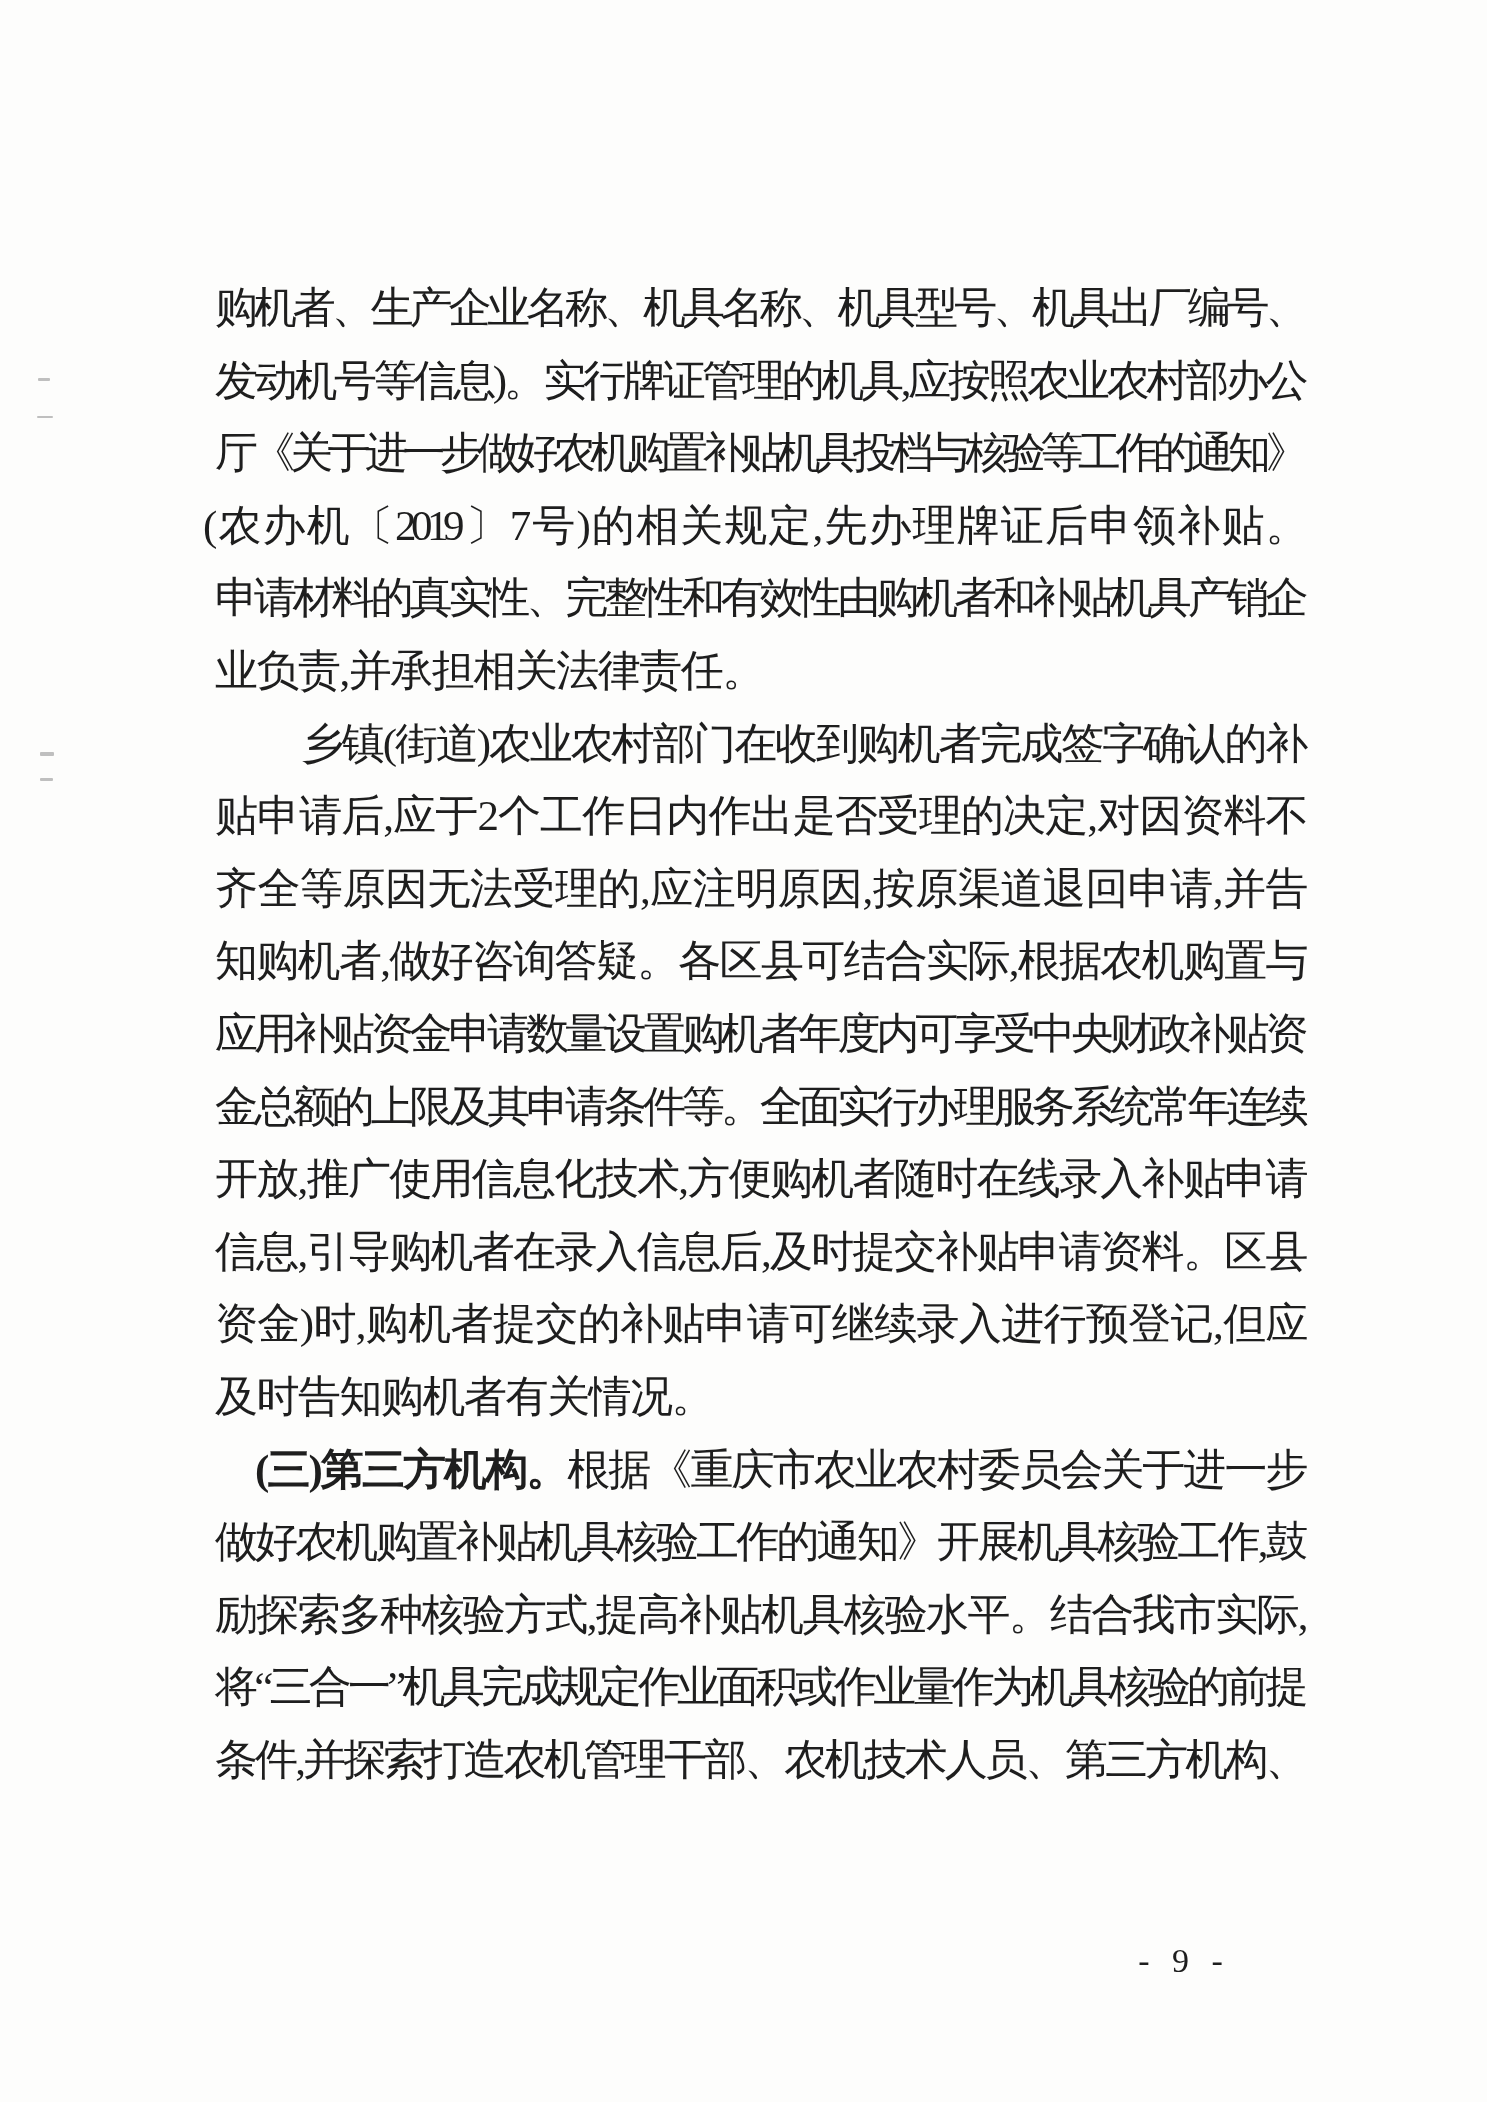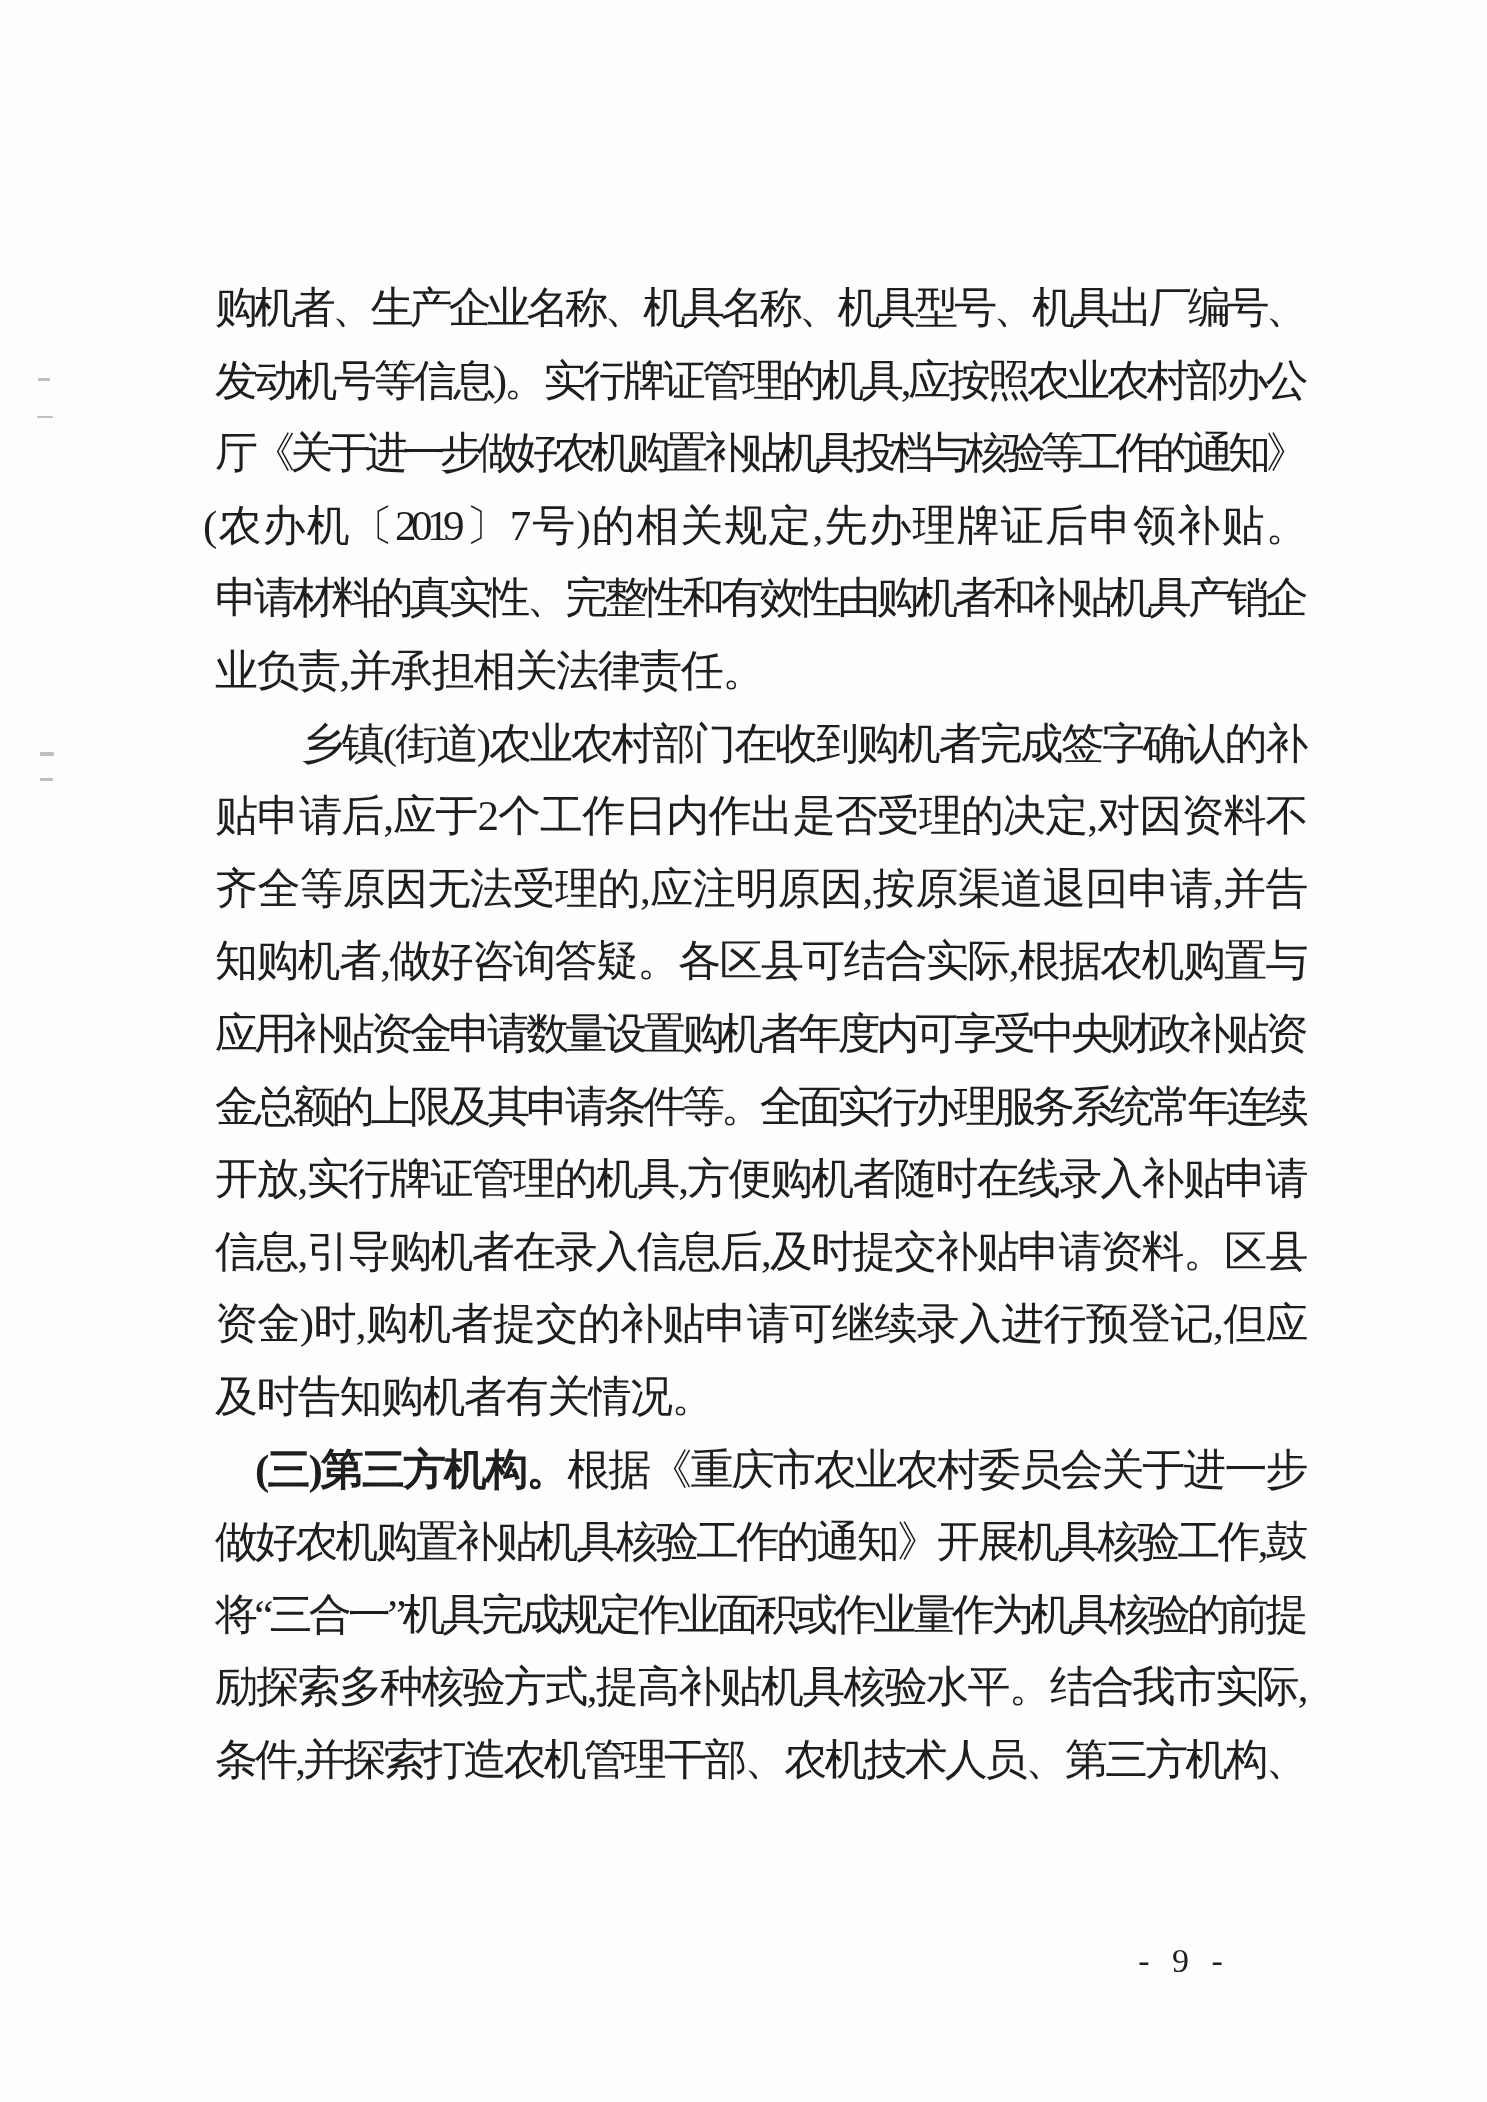--- a/index.html
+++ b/index.html
@@ -80,26 +80,26 @@
     <div class="line">厅《关于进一步做好农机购置补贴机具投档与核验等工作的通知》</div>
     <div class="line paren-start">(农办机〔2019〕7号)的相关规定,先办理牌证后申领补贴。</div>
     <div class="line">申请材料的真实性、完整性和有效性由购机者和补贴机具产销企</div>
     <div class="line short">业负责,并承担相关法律责任。</div>
     <div class="line p-indent">乡镇(街道)农业农村部门在收到购机者完成签字确认的补</div>
     <div class="line">贴申请后,应于2个工作日内作出是否受理的决定,对因资料不</div>
     <div class="line">齐全等原因无法受理的,应注明原因,按原渠道退回申请,并告</div>
     <div class="line">知购机者,做好咨询答疑。各区县可结合实际,根据农机购置与</div>
     <div class="line">应用补贴资金申请数量设置购机者年度内可享受中央财政补贴资</div>
     <div class="line">金总额的上限及其申请条件等。全面实行办理服务系统常年连续</div>
-    <div class="line">开放,实行牌证管理的机具,方便购机者随时在线录入补贴申请</div>
+    <div class="line">开放,推广使用信息化技术,方便购机者随时在线录入补贴申请</div>
     <div class="line">信息,引导购机者在录入信息后,及时提交补贴申请资料。区县</div>
     <div class="line">资金)时,购机者提交的补贴申请可继续录入进行预登记,但应</div>
     <div class="line short">及时告知购机者有关情况。</div>
     <div class="line p-indent-paren"><span class="bold">(三)第三方机构。</span><span>根据《重庆市农业农村委员会关于进一步</span></div>
     <div class="line">做好农机购置补贴机具核验工作的通知》开展机具核验工作,鼓</div>
+    <div class="line">励探索多种核验方式,提高补贴机具核验水平。结合我市实际,</div>
     <div class="line">将“三合一”机具完成规定作业面积或作业量作为机具核验的前提</div>
-    <div class="line">励探索多种核验方式,提高补贴机具核验水平。结合我市实际,</div>
     <div class="line">条件,并探索打造农机管理干部、农机技术人员、第三方机构、</div>
   </div>
 
   <div class="footer">- 9 -</div>
 
 </div>
 
 </body></html>

